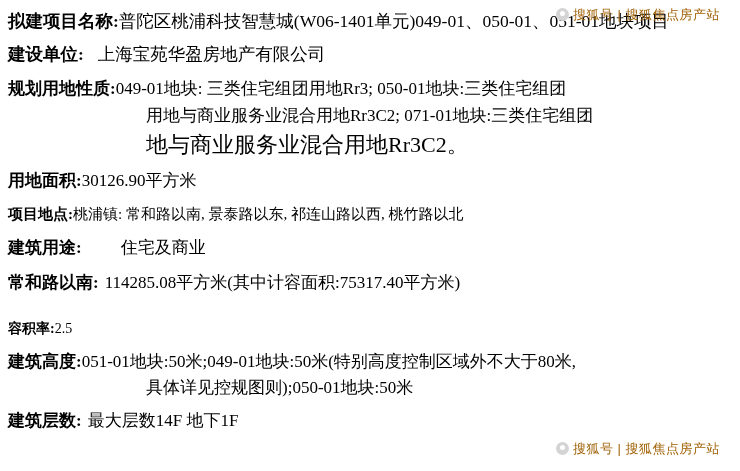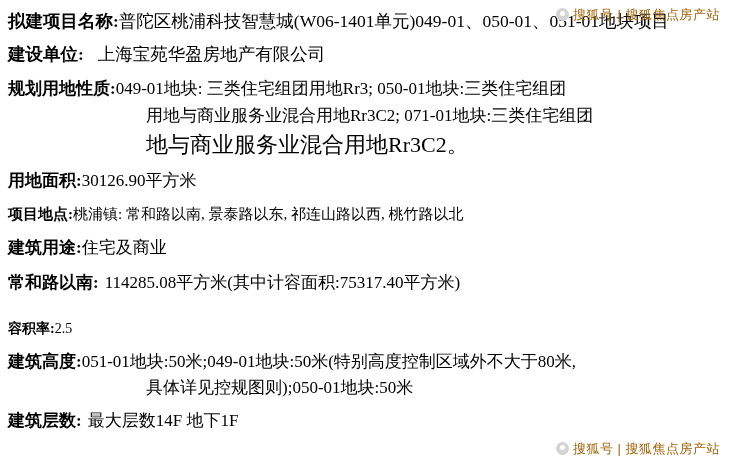--- a/index.html
+++ b/index.html
@@ -38,21 +38,21 @@
     flex: 1 1 auto;
   }
   
   .l1  { font-size: 17.5px; margin-top: 2px; }
   .l2  { font-size: 17.5px; margin-top: 11px; }
   .l3  { font-size: 17px;   margin-top: 12px; }
   .l3b { font-size: 17px;   margin-top: 5px; padding-left: 138px; }
   .l3c { font-size: 22px;   margin-top: 5px; padding-left: 138px; }
   .l4  { font-size: 17px;   margin-top: 11px; font-family: Liberation Serif, serif; }
   .l5  { font-size: 15px;   margin-top: 13px; }
-  .l6  { font-size: 17px;   margin-top: 13px; }
+  .l6  { font-size: 17px;   margin-top: 13px; gap: 39px; }
   .l7  { font-size: 17px;   margin-top: 13px; }
   .l8  { font-size: 14px;   margin-top: 26px; }
   .l9  { font-size: 17px;   margin-top: 13px; }
   .l9b { font-size: 17px;   margin-top: 4px; padding-left: 138px; }
   .l10 { font-size: 17px;   margin-top: 12px; }
   .gap-sm { display: inline-block; width: 6px; }
   .gap-md { display: inline-block; width: 14px; }
 
   
   .wm {

